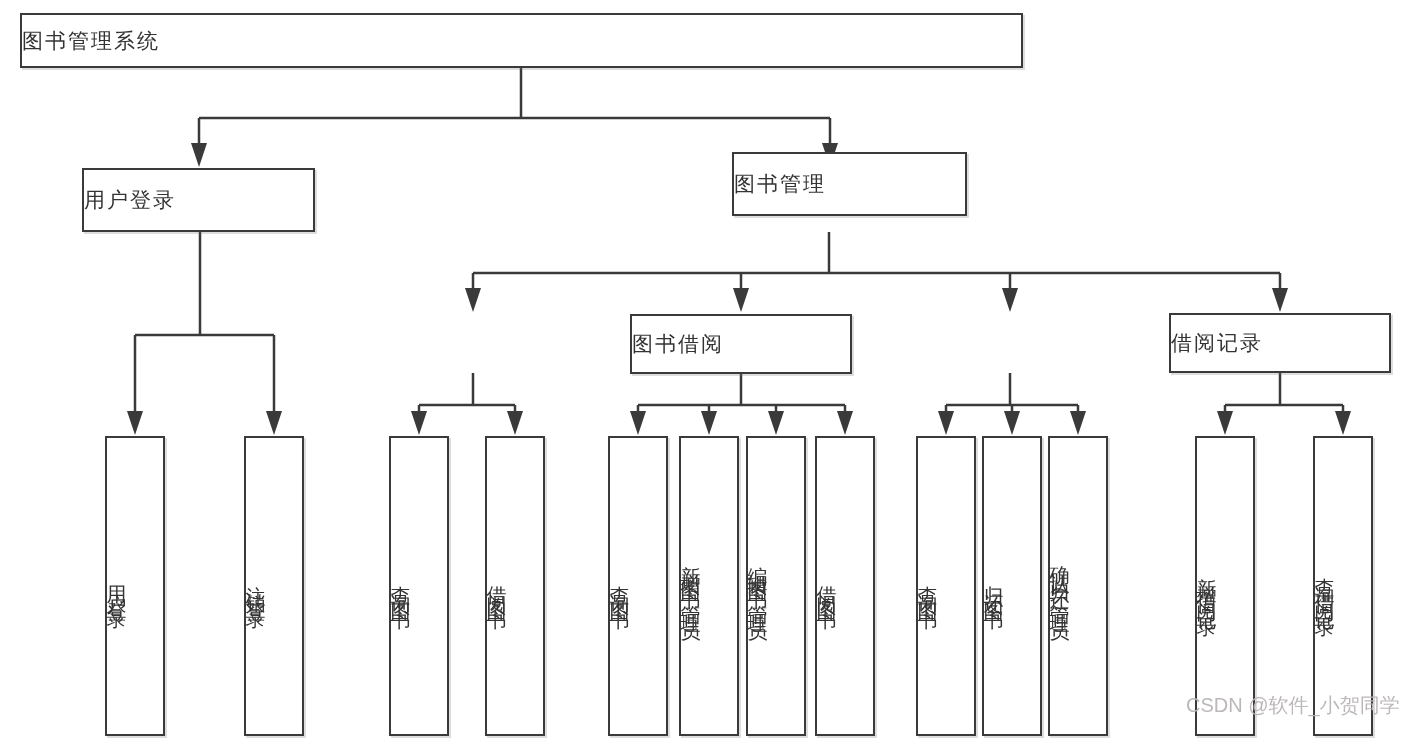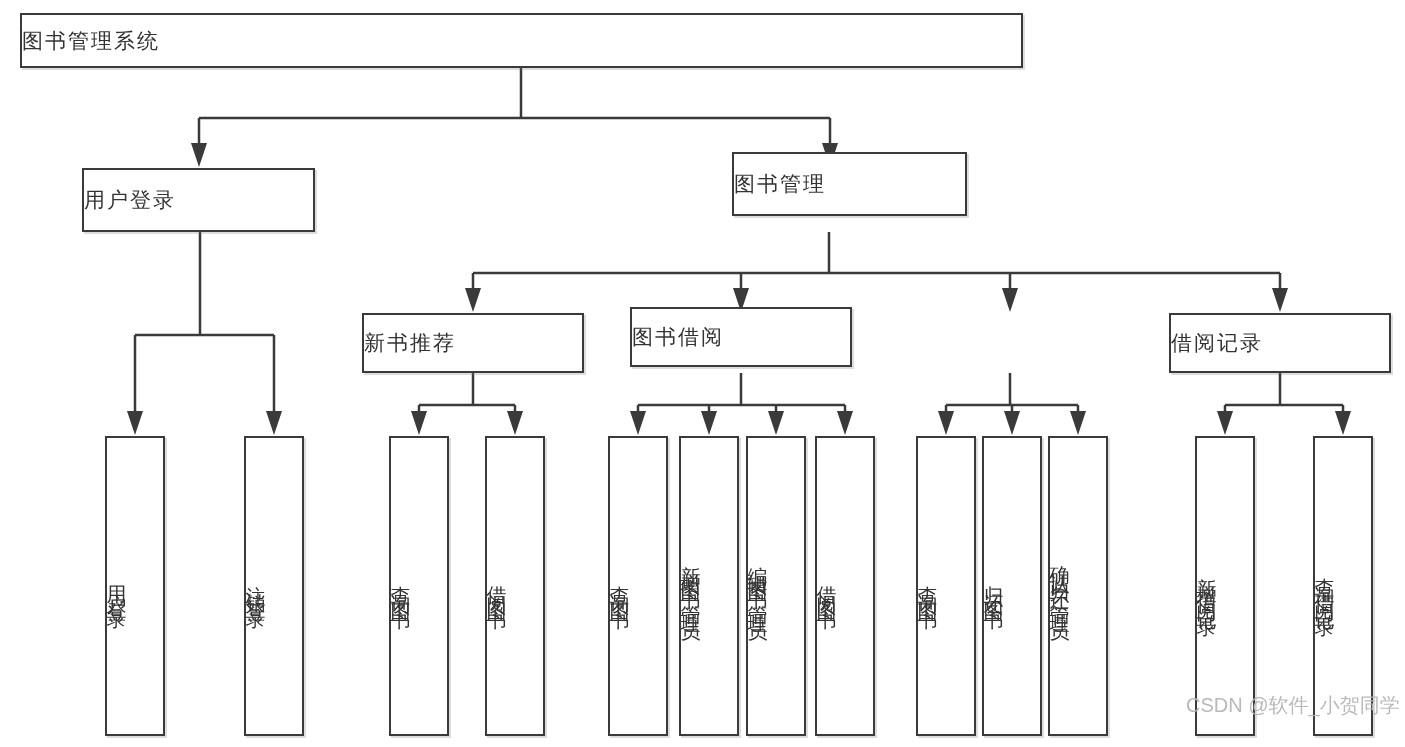--- a/index.html
+++ b/index.html
@@ -107,24 +107,21 @@
     <span>图书管理系统</span>
   </div>
 
   <div class="node h" style="left:82px; top:168px; width:233px; height:64px;">
     <span>用户登录</span>
   </div>
   <div class="node h" style="left:712px; top:152px; width:235px; height:64px;margin-left:20px;">
     <span>图书管理</span>
   </div>
 
-  <div class="node h" style="left:362px; top:313px; width:222px; height:60px;">
-    <span>新书推荐</span>
-  </div>
-  <div class="node h" style="left:630px; top:307px; width:222px; height:60px;">
+  <div class="node h" style="left:630px; top:314px; width:222px; height:60px;">
     <span>图书借阅</span>
   </div>
   <div class="node h" style="left:1169px; top:313px; width:222px; height:60px;">
     <span>借阅记录</span>
   </div>
 
   <div class="node v" style="left:105px; top:436px; width:60px; height:300px;">
     <span>用户登录</span>
   </div>
   <div class="node v" style="left:244px; top:436px; width:60px; height:300px;">

